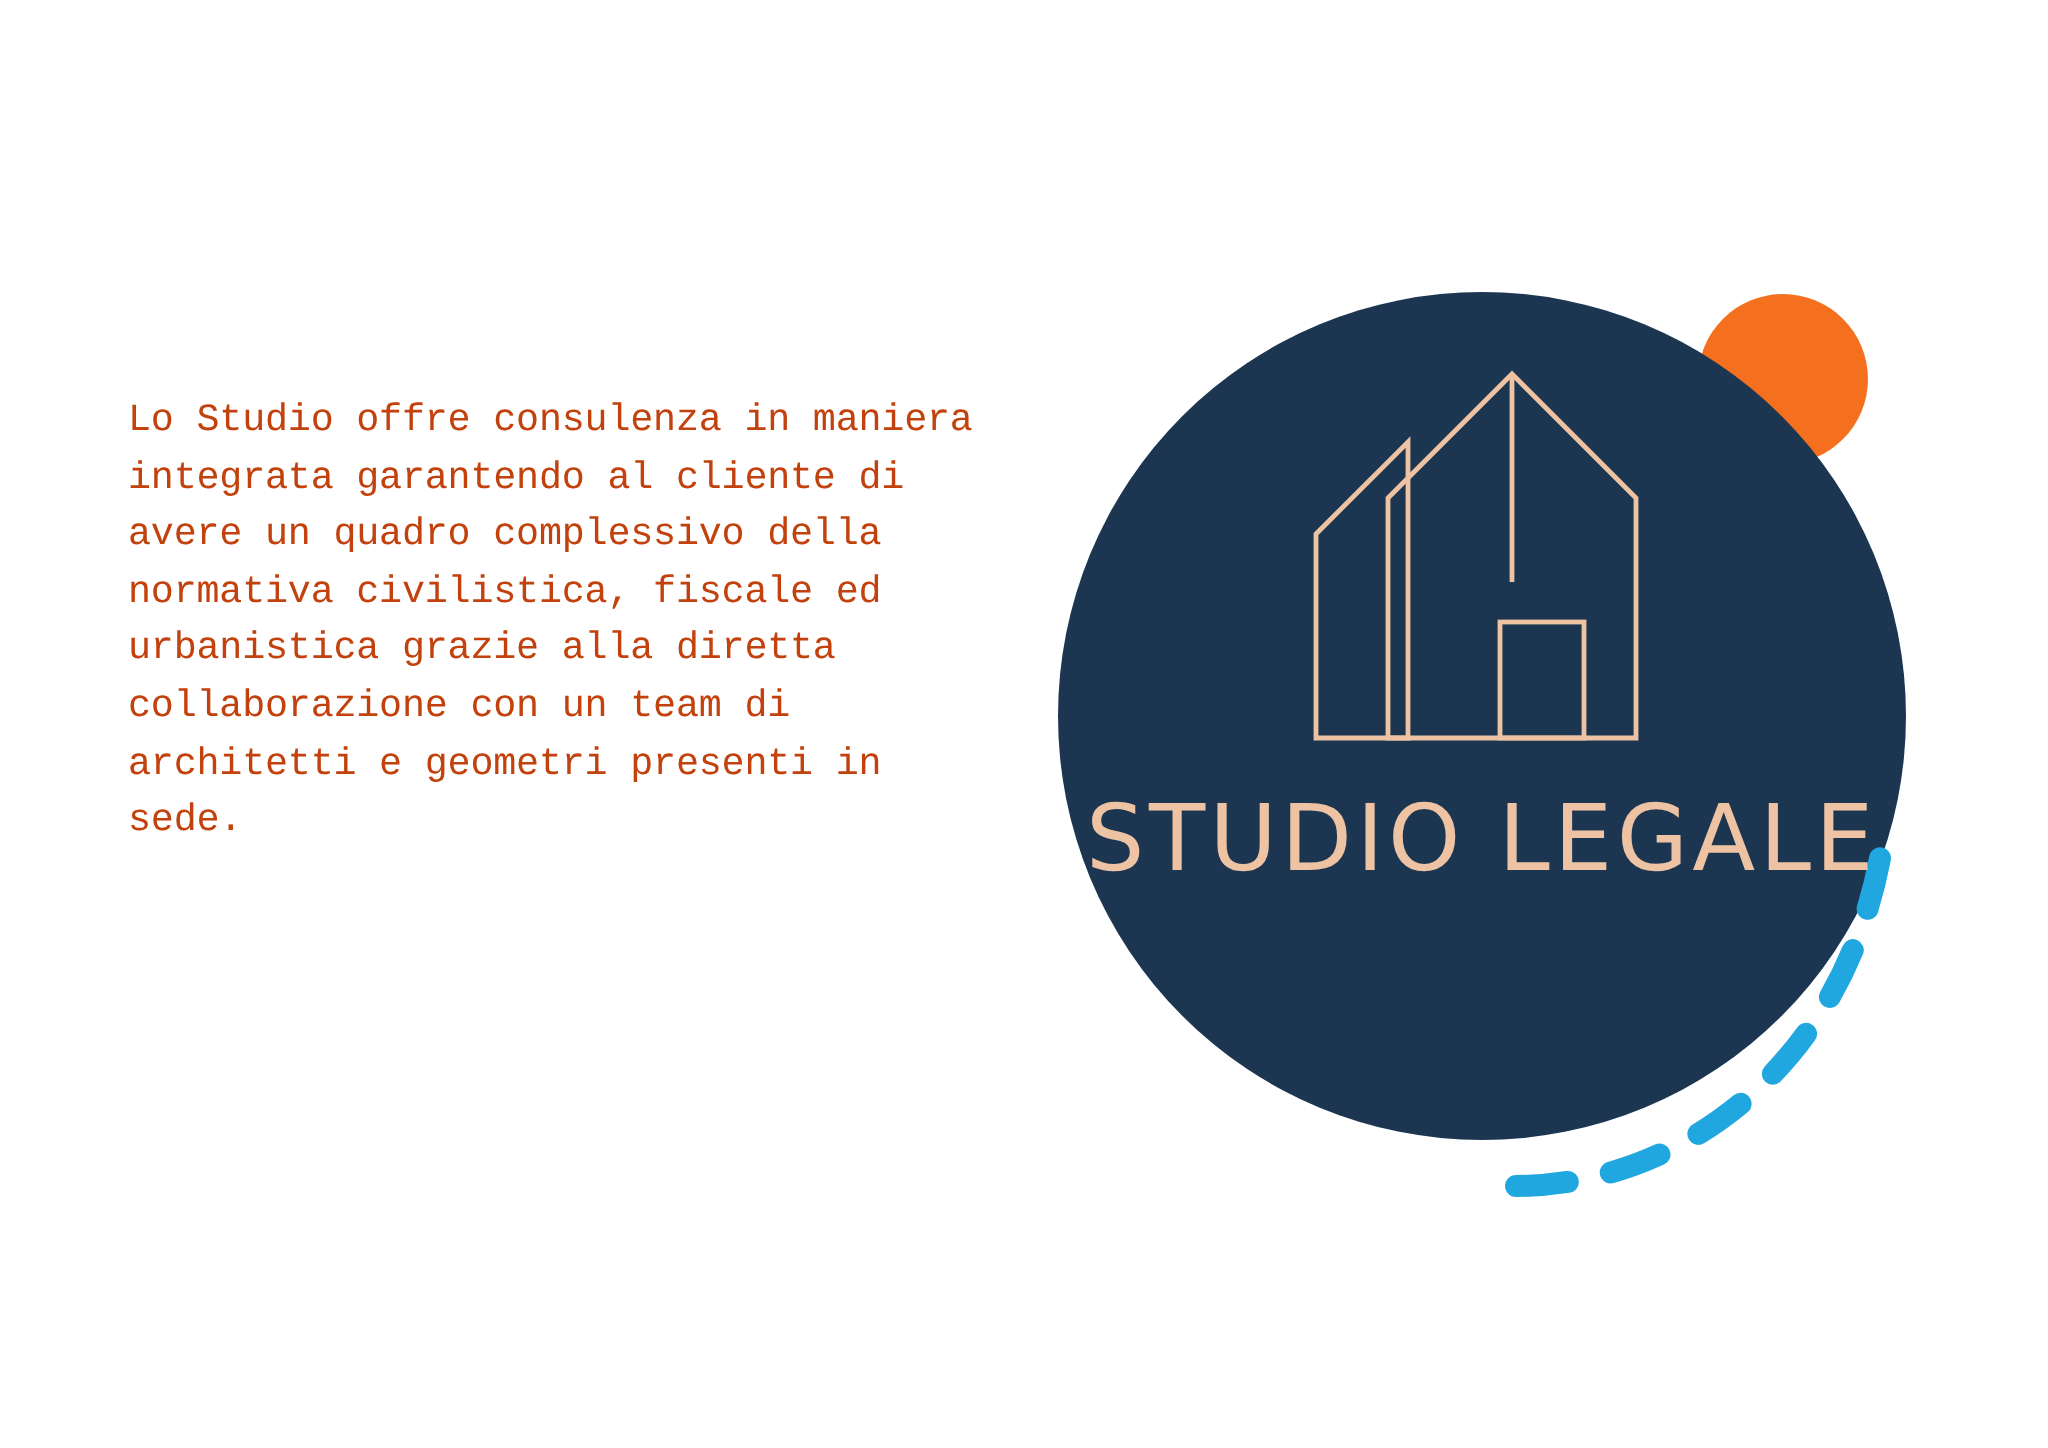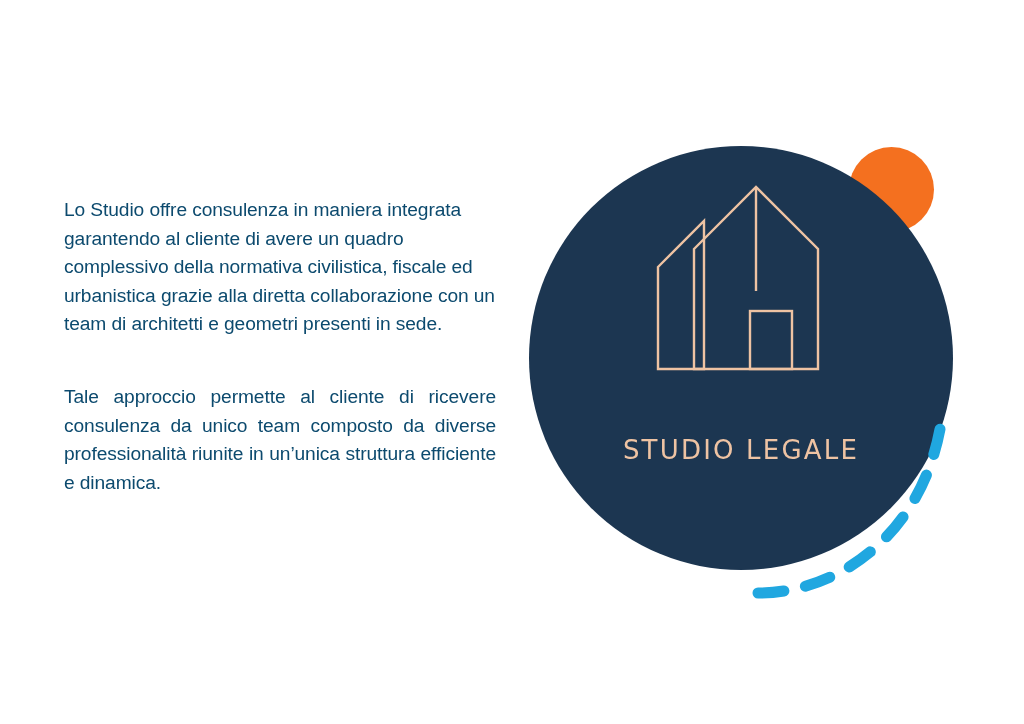--- a/index.html
+++ b/index.html
@@ -22,24 +22,24 @@
   }
 
   
   .text-col {
     position: absolute;
     left: 64px;
     top: 196px;
     width: 432px;
   }
   .para {
-    font-family: Liberation Sans, sans-serif;
+    font-family: Liberation Mono, monospace;
     font-size: 19.2px;
     line-height: 28.6px;
-    color: #0c4a6e;
+    color: #c2410c;
     margin: 0;
     letter-spacing: -0.1px;
   }
   .para.p1 {
     text-align: left;
   }
   .para.p2 {
     text-align: justify;
     margin-top: 44px;
   }
@@ -100,42 +100,40 @@
     position: absolute;
     left: 13px;
     top: 272px;
     width: 424px;
     text-align: center;
     z-index: 5;
     color: #eec3a3;
     font-family: "DejaVu Sans", sans-serif;
   }
   .logo-line1 {
-    font-size: 26px;
+    font-size: 46px;
     letter-spacing: 2.2px;
     line-height: 42px;
     font-weight: 400;
-    margin-top: 31px;
   }
   .logo-line2 {
     font-size: 50px;
     letter-spacing: 2.5px;
     line-height: 56px;
     font-weight: 400;
     margin-top: 2px;
   }
 </style>
 </head>
 <body>
 
 <div class="slide">
 
   <div class="text-col">
     <p class="para p1">Lo Studio offre consulenza in maniera integrata garantendo al cliente di avere un quadro complessivo della normativa civilistica, fiscale ed urbanistica grazie alla diretta collaborazione con un team di architetti e geometri presenti in sede.</p>
-    <p class="para p2">Tale approccio permette al cliente di ricevere consulenza da unico team composto da diverse professionalità riunite in un’unica struttura efficiente e dinamica.</p>
   </div>
 
   <div class="logo-area">
 
     <div class="orange-dot"></div>
 
     <div class="navy-circle"></div>
 
     <svg class="dash-arc" viewBox="0 0 235 220">
       <path d="M12 212 C 95 212, 180 150, 196 36" fill="none" stroke="#20a7e0" stroke-width="11" stroke-linecap="round" stroke-dasharray="26 22"></path>

